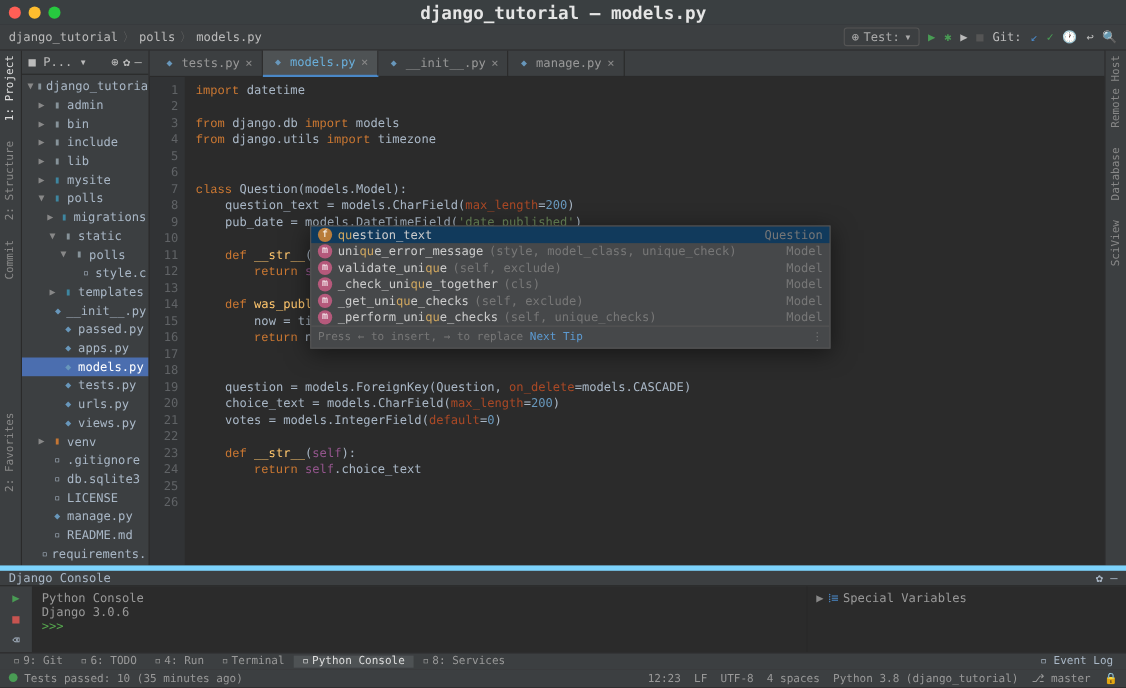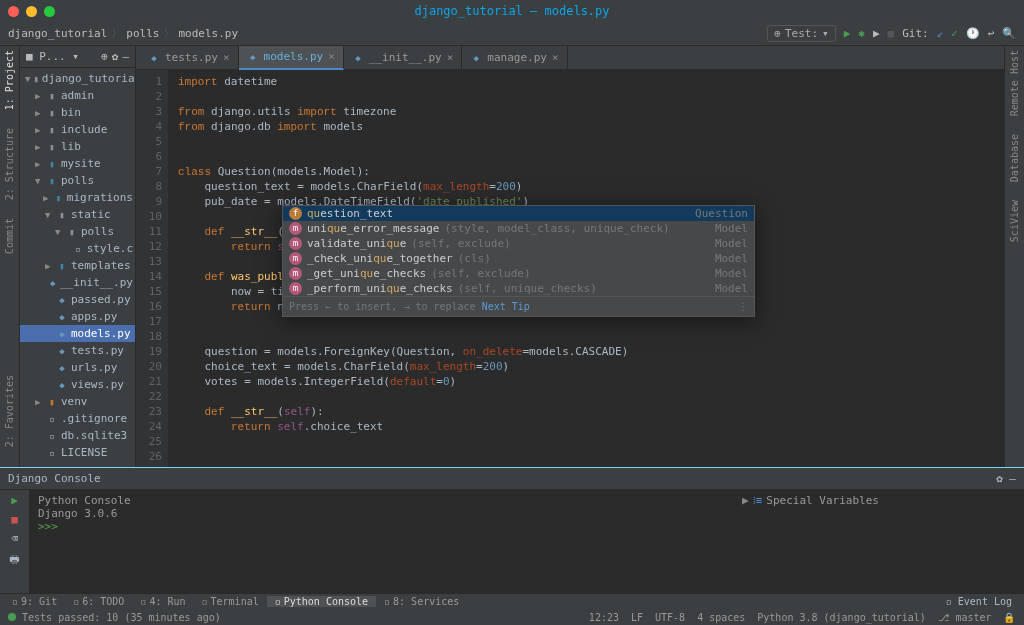--- a/index.html
+++ b/index.html
@@ -3,21 +3,21 @@
 <meta charset="utf-8">
 <style>
 * { margin: 0; padding: 0; box-sizing: border-box; }
 body { font-family: "Menlo", "Consolas", monospace; font-size: 11px; background: #2b2b2b; color: #a9b7c6; width: 1024px; height: 625px; overflow: hidden; position: relative; }
 .titlebar { height: 22px; background: #3a3f41; display: flex; align-items: center; padding: 0 8px; position: relative; }
 .traffic-lights { display: flex; gap: 7px; }
 .tl { width: 11px; height: 11px; border-radius: 50%; }
 .tl.red { background: #ff5f56; }
 .tl.yellow { background: #ffbd2e; }
 .tl.green { background: #27c93f; }
-.title-text { position: absolute; left: 50%; transform: translateX(-50%); color: #0ea5e9; font-size: 12px; }
+.title-text { position: absolute; left: 50%; transform: translateX(-50%); color: #e5e5e5; font-size: 16px; font-weight: bold; }
 .topbar { height: 24px; background: #3c3f41; border-bottom: 1px solid #2a2a2a; display: flex; align-items: center; padding: 0 8px; justify-content: space-between; font-size: 11px; color: #bbb; }
 .breadcrumb { display: flex; align-items: center; gap: 4px; }
 .bc-sep { color: #666; }
 .top-right { display: flex; align-items: center; gap: 8px; }
 .test-btn { border: 1px solid #555; padding: 1px 6px; border-radius: 3px; color: #aaa; display: flex; align-items: center; gap: 4px; }
 .icon-play { color: #499c54; }
 .icon-bug { color: #499c54; }
 .main { display: flex; height: 541px; }
 .left-rail { width: 20px; background: #3c3f41; border-right: 1px solid #2a2a2a; display: flex; flex-direction: column; align-items: center; padding-top: 4px; gap: 18px; }
 .rail-label { writing-mode: vertical-lr; transform: rotate(180deg); font-size: 10px; color: #888; }
@@ -60,21 +60,21 @@
 .ac-badge.f { background: #b87c3a; }
 .ac-badge.m { background: #b5597b; }
 .ac-match { color: #ccc; }
 .ac-hl { color: #d0a75f; }
 .ac-sig { color: #777; }
 .ac-origin { color: #777; }
 .ac-footer { border-top: 1px solid #555; padding: 2px 6px; color: #777; font-size: 10px; display: flex; align-items: center; justify-content: space-between; }
 .ac-link { color: #5c9ad1; }
 .breadcrumb-bar { height: 18px; background: #313335; border-top: 1px solid #2a2a2a; display: flex; align-items: center; padding: 0 8px; color: #888; font-size: 10px; gap: 6px; }
 .right-rail { width: 20px; background: #3c3f41; border-left: 1px solid #2a2a2a; display: flex; flex-direction: column; align-items: center; padding-top: 4px; gap: 18px; }
-.bottom-panel { position: absolute; bottom: 32px; left: 0; right: 0; height: 126px; background: #2b2b2b; border-top: 1px solid #7dd3fc; display: flex; flex-direction: column; }
+.bottom-panel { position: absolute; bottom: 32px; left: 0; right: 0; height: 79px; background: #2b2b2b; border-top: 5px solid #7dd3fc; display: flex; flex-direction: column; }
 .bottom-header { height: 22px; background: #3c3f41; display: flex; align-items: center; padding: 0 8px; justify-content: space-between; border-bottom: 1px solid #2a2a2a; }
 .bottom-body { flex: 1; display: flex; }
 .console-left { width: 30px; background: #3c3f41; border-right: 1px solid #2a2a2a; display: flex; flex-direction: column; align-items: center; gap: 6px; padding-top: 4px; }
 .console-main { flex: 1; padding: 4px 8px; border-right: 1px solid #2a2a2a; }
 .console-prompt { color: #56a74e; }
 .console-vars { width: 290px; padding: 4px 8px; color: #999; display: flex; align-items: flex-start; gap: 4px; }
 .tool-tabs { position: absolute; bottom: 16px; left: 0; right: 0; height: 16px; background: #3c3f41; border-top: 1px solid #2a2a2a; display: flex; align-items: center; padding: 0 4px; font-size: 10px; }
 .tool-tab { padding: 0 8px; color: #999; display: flex; align-items: center; gap: 3px; }
 .tool-tab.active { background: #4e5254; color: #ddd; }
 .tool-right { margin-left: auto; padding-right: 8px; display: flex; align-items: center; gap: 4px; }
@@ -352,22 +352,22 @@
           <div>21</div>
           <div>22</div>
           <div>23</div>
           <div>24</div>
           <div>25</div>
           <div>26</div>
         </div>
       <div class="code">
 <div class="code-line"><span class="kw">import</span> datetime</div>
 <div class="code-line"></div>
+<div class="code-line"><span class="kw">from</span> django.db <span class="kw">import</span> models</div>
 <div class="code-line"><span class="kw">from</span> django.utils <span class="kw">import</span> timezone</div>
-<div class="code-line"><span class="kw">from</span> django.db <span class="kw">import</span> models</div>
 <div class="code-line"></div>
 <div class="code-line"></div>
 <div class="code-line"><span class="kw">class</span> <span class="decl">Question</span>(models.Model):</div>
 <div class="code-line">    question_text = models.CharField(<span class="param">max_length</span>=<span class="num">200</span>)</div>
 <div class="code-line">    pub_date = models.DateTimeField(<span class="str">'date published'</span>)</div>
 <div class="code-line"></div>
 <div class="code-line">    <span class="kw">def</span> <span class="fn">__str__</span>(<span class="self">self</span>):</div>
 <div class="code-line">        <span class="kw">return</span> <span class="self">self</span>.qu<span class="cursor"></span></div>
 <div class="code-line"></div>
 <div class="code-line">    <span class="kw">def</span> <span class="fn">was_publi</span></div>

